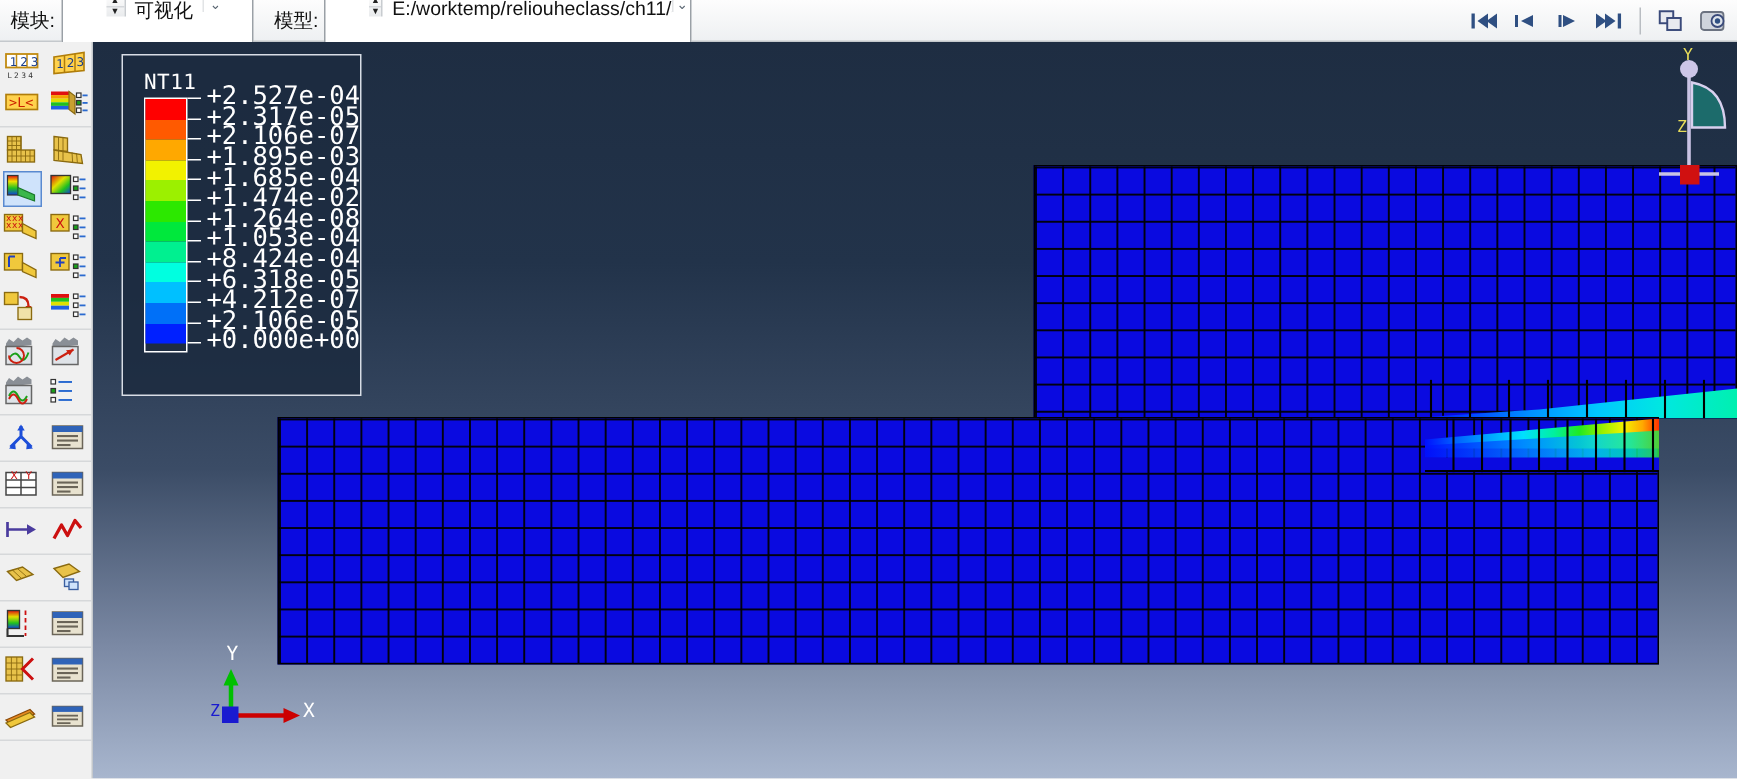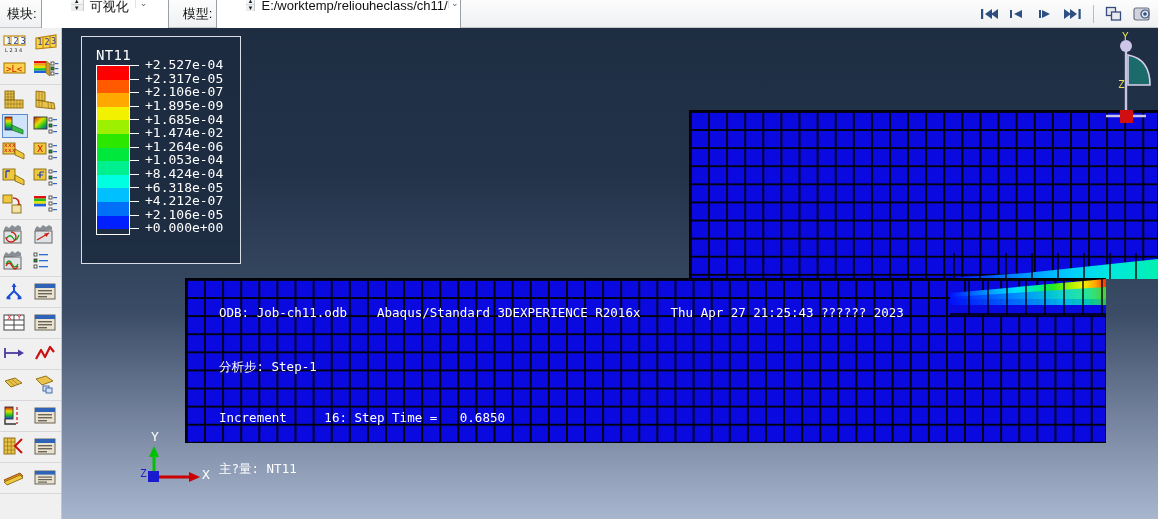--- a/index.html
+++ b/index.html
@@ -102,21 +102,21 @@
   #legend-body { position: relative; margin: 2px 0 0 14px; display: flex; }
   #swatches { width: 34px; border: 1.2px solid #fff; }
   .swatch { height: 13.6px; display: block; }
   #ticks { position: relative; width: 12px; }
   .tick {
     position: absolute; left: 0; width: 9px; height: 0;
     border-top: 1.4px solid #fff;
   }
   #labels {
     margin-left: 3px; color: #fff;
-    font-family: "DejaVu Sans Mono", monospace; font-size: 13px;
+    font-family: "DejaVu Sans Mono", monospace; font-size: 17px;
   }
   .lbl { height: 13.6px; line-height: 13.6px; white-space: nowrap; }
 
   
   #statusblock {
     position: absolute; left: 157px; bottom: 8px; width: 900px;
     color: #fff; font-family: "DejaVu Sans Mono", monospace; font-size: 12.5px;
     line-height: 17px; white-space: pre;
   }
   #odbline { margin-bottom: 3px; }
@@ -729,40 +729,34 @@
             <div class="tick" style="top: 108.8px;"></div>
             <div class="tick" style="top: 122.4px;"></div>
             <div class="tick" style="top: 136px;"></div>
             <div class="tick" style="top: 149.6px;"></div>
             <div class="tick" style="top: 163.2px;"></div>
           </div>
         <div id="labels" style="margin-top: -6.8px;">
             <div class="lbl">+2.527e-04</div>
             <div class="lbl">+2.317e-05</div>
             <div class="lbl">+2.106e-07</div>
-            <div class="lbl">+1.895e-09</div>
+            <div class="lbl">+1.895e-03</div>
             <div class="lbl">+1.685e-04</div>
             <div class="lbl">+1.474e-02</div>
-            <div class="lbl">+1.264e-06</div>
+            <div class="lbl">+1.264e-08</div>
             <div class="lbl">+1.053e-04</div>
             <div class="lbl">+8.424e-04</div>
             <div class="lbl">+6.318e-05</div>
             <div class="lbl">+4.212e-07</div>
             <div class="lbl">+2.106e-05</div>
             <div class="lbl">+0.000e+00</div>
           </div>
       </div>
     </div>
 
-    <div id="statusblock">
-      <div id="odbline">ODB: Job-ch11.odb    Abaqus/Standard 3DEXPERIENCE R2016x    Thu Apr 27 21:25:43 ?????? 2023</div>
-      <div>分析步: Step-1</div>
-      <div>Increment     16: Step Time =   0.6850</div>
-      <div>主?量: NT11</div>
-    </div>
 
     <div id="triad">
       <span class="triad-lbl" style="left:11px; top:0;">Y</span>
       <span class="triad-lbl" style="left:62px; top:38px;">X</span>
       <span class="triad-lbl" style="left:0px; top:38px; color:#1a1ad0; font-size:11px;">Z</span>
       <svg width="80" height="68" viewBox="0 0 80 68">
         <line x1="14" y1="48" x2="14" y2="25" stroke="#00c000" stroke-width="3"></line>
         <polygon points="14,17 9,28 19,28" fill="#00c000"></polygon>
         <line x1="14" y1="48" x2="52" y2="48" stroke="#cc0000" stroke-width="3"></line>
         <polygon points="60,48 49,43 49,53" fill="#cc0000"></polygon>

